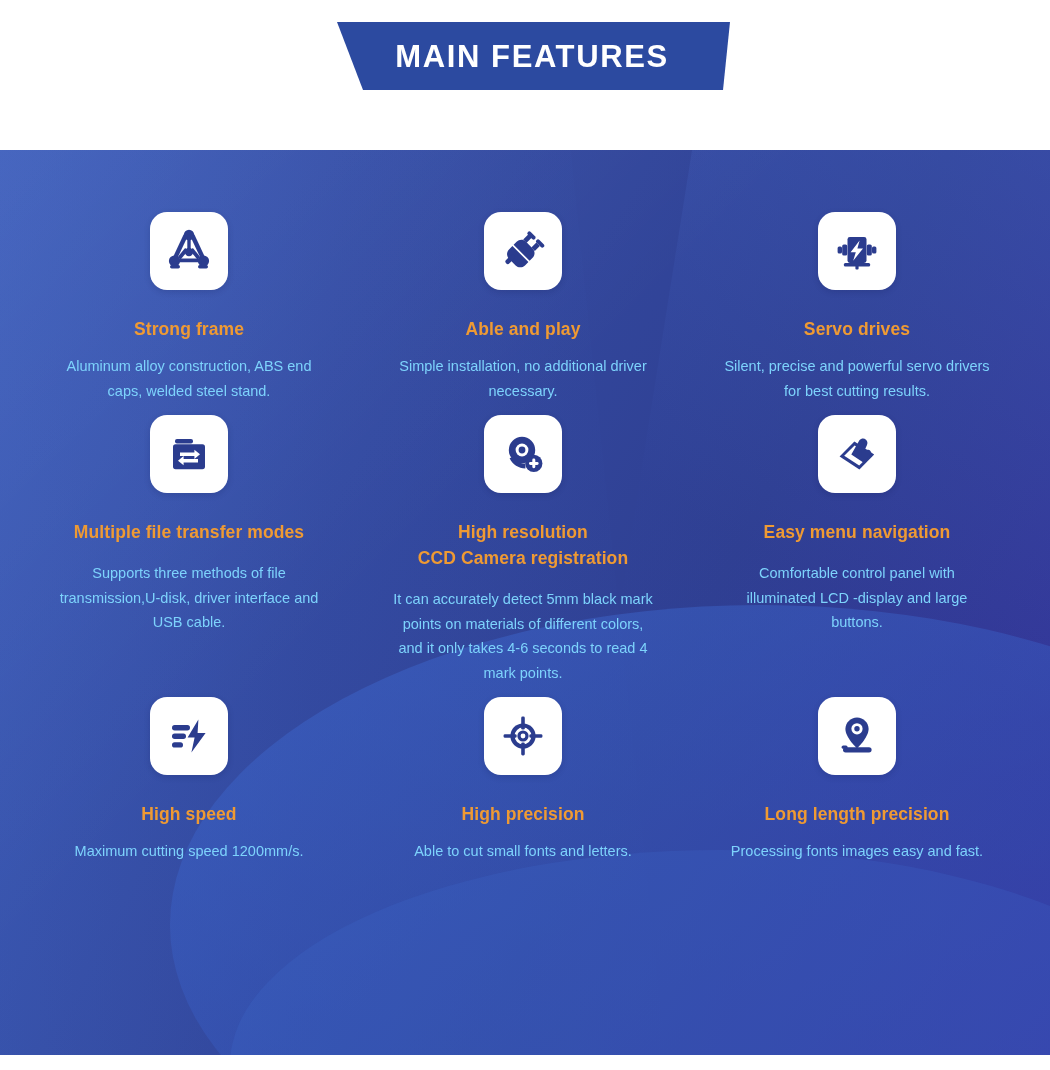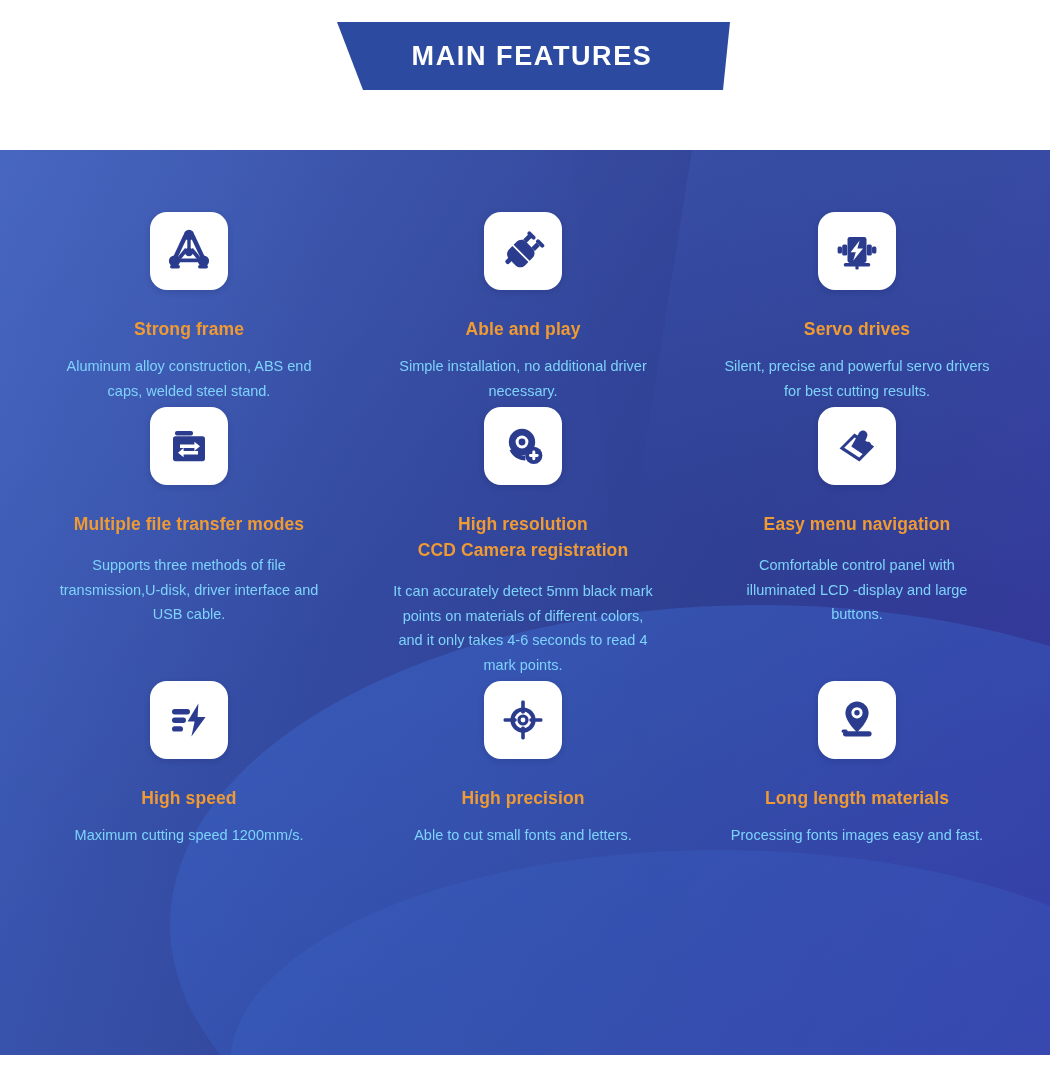--- a/index.html
+++ b/index.html
@@ -22,21 +22,21 @@
   }
   .banner-shape {
     position:absolute; inset:0;
     background:#2c4aa0;
     clip-path: polygon(7px 0, 100% 0, 393px 100%, 33px 100%);
   }
   .banner-text {
     position:absolute; inset:0;
     display:flex; align-items:center; justify-content:center;
     color:#ffffff;
-    font-size:27px;
+    font-size:31px;
     font-weight:bold;
     letter-spacing:1.6px;
     line-height:1;
     padding-left:4px;
   }
 
   
   .panel {
     position:absolute; left:0; top:150px; width:1050px; height:905px;
     background:#2e47a0;
@@ -72,21 +72,21 @@
     background:linear-gradient(135deg, rgba(255,255,255,0.06) 0%, rgba(255,255,255,0) 42%);
   }
 
   
   .grid {
     position:relative;
     display:grid;
     grid-template-columns:repeat(3,1fr);
     grid-template-rows:auto auto auto;
     padding:62px 26px 0 22px;
-    row-gap:4px;
+    row-gap:12px;
   }
   .cell {
     display:flex; flex-direction:column; align-items:center;
     padding:0 20px;
   }
 
   .icon-tile {
     width:78px; height:78px;
     background:#ffffff;
     border-radius:17px;
@@ -278,21 +278,21 @@
       <div class="cell row-2">
         <div class="icon-tile">
           <svg width="44" height="44" viewBox="0 0 44 44" fill="#2b3c8e">
             <path d="M22 3.4 C15.6 3.4 10.4 8.6 10.4 15 c0 8.5 11.6 19.4 11.6 19.4 S33.6 23.5 33.6 15 C33.6 8.6 28.4 3.4 22 3.4 Z"></path>
             <circle cx="22" cy="14.8" r="5.6" fill="#ffffff"></circle>
             <circle cx="22" cy="14.8" r="2.7"></circle>
             <rect x="8" y="33.2" width="28.6" height="5.2" rx="2.6"></rect>
             <rect x="6.6" y="31.4" width="6" height="3.4" rx="1.6"></rect>
           </svg>
         </div>
-        <div class="feat-title">Long length materials</div>
+        <div class="feat-title">Long length precision</div>
         <div class="feat-desc">Processing fonts images easy and fast.</div>
       </div>
 
     </div>
   </div>
 
   <div class="footer-strip"></div>
 </div>
 
 </body></html>

